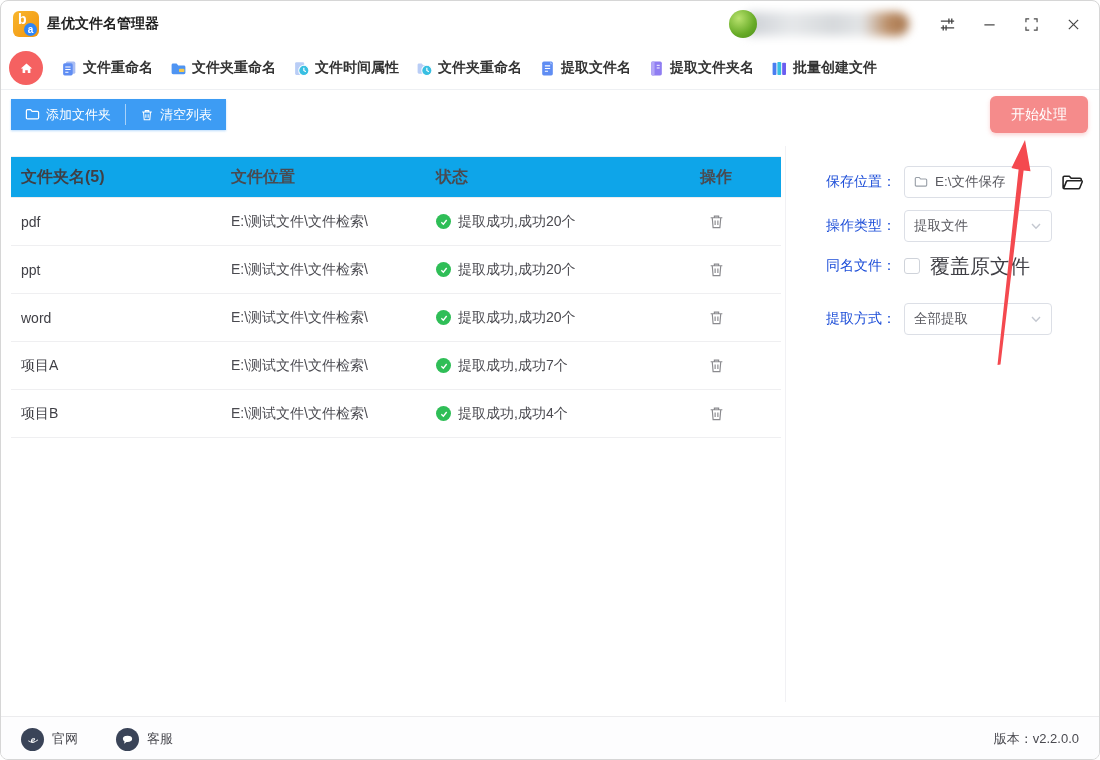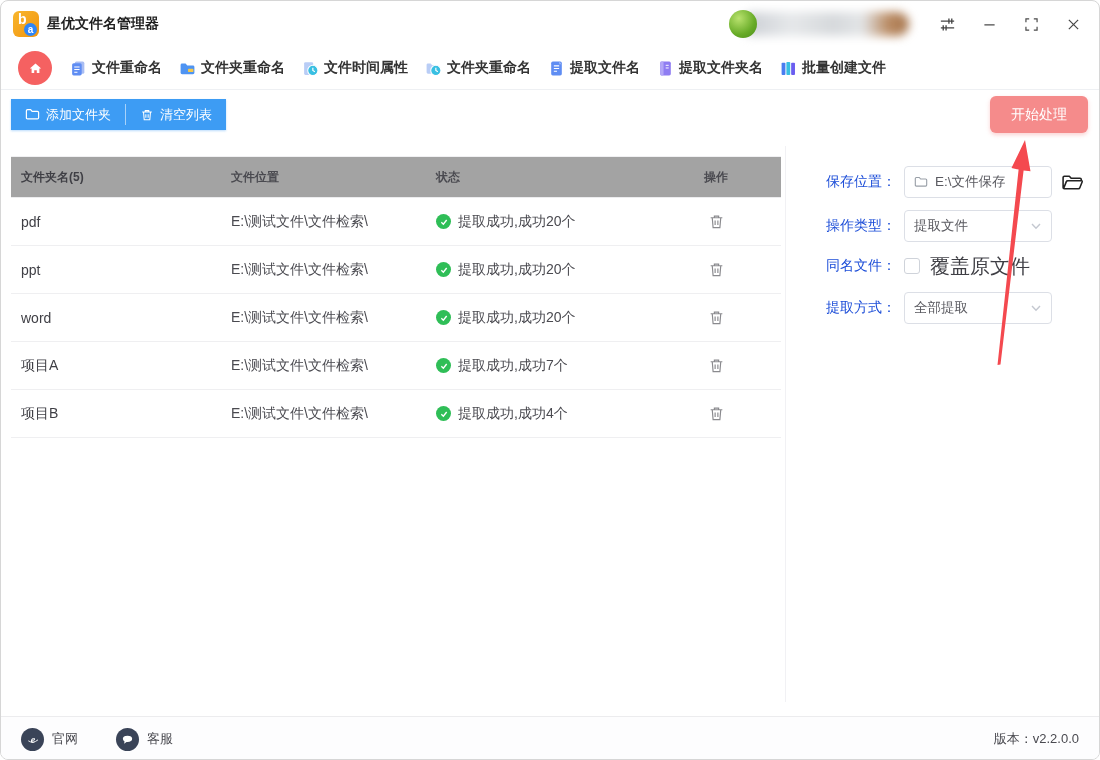--- a/index.html
+++ b/index.html
@@ -23,21 +23,21 @@
   .account { width:182px; height:28px; position:relative; margin-right:8px; cursor:pointer; }
   .avatar { position:absolute; left:0; top:0; width:28px; height:28px; border-radius:50%;
             background:radial-gradient(circle at 35% 30%,#b9e26e,#67ab27 60%,#4c8c1a); z-index:2; }
   .blur-name { position:absolute; left:12px; top:2px; width:168px; height:24px; border-radius:12px;
                background:linear-gradient(90deg,#c9cdd3,#e6e8ea 30%,#d6d9dc 55%,#e3e5e7 72%,#b98a62 88%,#a6754d);
                filter:blur(5px); }
   .tb-btn { width:28px; height:28px; border:none; background:none; display:flex; align-items:center;
             justify-content:center; cursor:pointer; }
 
   
-  .tabbar { height:43px; display:flex; align-items:center; padding-left:17px;
+  .tabbar { height:43px; display:flex; align-items:center; padding-left:8px;
             border-bottom:1px solid #eef0f3; position:relative; }
   .home-btn { width:34px; height:34px; border-radius:50%; background:#f56161; display:flex;
               align-items:center; justify-content:center; margin-right:16px; cursor:pointer;
               flex:0 0 34px; }
   .tab { display:flex; align-items:center; gap:5px; font-size:14px; font-weight:bold; color:#333;
          height:100%; position:relative; margin-right:13px; padding:0 2px; cursor:pointer; white-space:nowrap; }
   .tab.active { color:#e8474b; }
   .tab.active::after { content:""; position:absolute; left:-2px; right:-2px; bottom:-1px; height:3px;
                        background:#e8474b; border-radius:1px; }
   .ticon { display:flex; }
@@ -52,22 +52,22 @@
   .btn-divider { width:1px; background:rgba(255,255,255,.55); margin:5px 0; }
   .start-btn { position:absolute; right:11px; top:6px; width:98px; height:37px; background:#f58b8b;
                border:none; border-radius:6px; color:#fff; font-size:14px; cursor:pointer;
                box-shadow:0 2px 4px rgba(245,139,139,.4);
                font-family:"Liberation Sans","DejaVu Sans",sans-serif; }
 
   
   .main { display:flex; height:570px; }
   .table-area { flex:0 0 770px; margin-left:10px; }
   .thead, .trow { display:flex; align-items:center; }
-  .thead { height:42px; margin-top:10px; background:#a3a3a3; border-top:1px solid #f0f0f2;
-           border-bottom:1px solid #ececee; font-weight:bold; color:#4a4a50; font-size:12px; }
+  .thead { height:42px; margin-top:10px; background:#0ea5e9; border-top:1px solid #f0f0f2;
+           border-bottom:1px solid #ececee; font-weight:bold; color:#4a4a50; font-size:16px; }
   .trow { height:48px; border-bottom:1px solid #efeff1; font-size:14px; color:#4a4a50; }
   .c-name { flex:0 0 220px; padding-left:10px; color:#3f3f45; }
   .c-path { flex:0 0 205px; }
   .c-status { flex:1; display:flex; align-items:center; gap:7px; }
   .c-action { flex:0 0 90px; margin-right:20px; display:flex; justify-content:center; }
   .ok-badge { width:15px; height:15px; border-radius:50%; background:#2fbe57; display:flex;
               align-items:center; justify-content:center; flex:0 0 15px; }
   .trash-btn { border:none; background:none; cursor:pointer; display:flex; padding:2px; }
 
   .v-divider { flex:0 0 1px; background:#f1f1f4; margin:0 0 14px 4px; }
@@ -78,21 +78,21 @@
   .f-label { width:80px; margin-left:30px; text-align:right; font-size:14px; color:#1d4ed8;
              margin-right:8px; white-space:nowrap; }
   .input, .select { width:148px; height:32px; border:1px solid #dcdfe6; border-radius:4px;
                     display:flex; align-items:center; padding:0 9px; gap:7px; font-size:13.5px;
                     color:#5a5a60; background:#fff; cursor:pointer; }
   .select { justify-content:space-between; }
   .browse { border:none; background:none; margin-left:9px; cursor:pointer; display:flex; padding:0; }
   .checkbox { width:16px; height:16px; border:1px solid #cfd3da; border-radius:3px; background:#fff;
               cursor:pointer; }
   .cb-label { margin-left:10px; font-size:20px; color:#3f3f45; }
-  .field.cb-row { height:24px; margin-bottom:14px; }
+  .field.cb-row { height:24px; margin-bottom:25px; }
 
   
   .footer { height:45px; border-top:1px solid #ececee; display:flex; align-items:center;
             padding:0 20px; background:#fdfdfe; }
   .f-link { display:flex; align-items:center; gap:8px; margin-right:38px; font-size:13px;
             color:#4a4a50; cursor:pointer; }
   .f-circle { width:23px; height:23px; border-radius:50%; background:#3a4458; display:flex;
               align-items:center; justify-content:center; }
   .version { margin-left:auto; font-size:13px; color:#4a4a50; }
 

